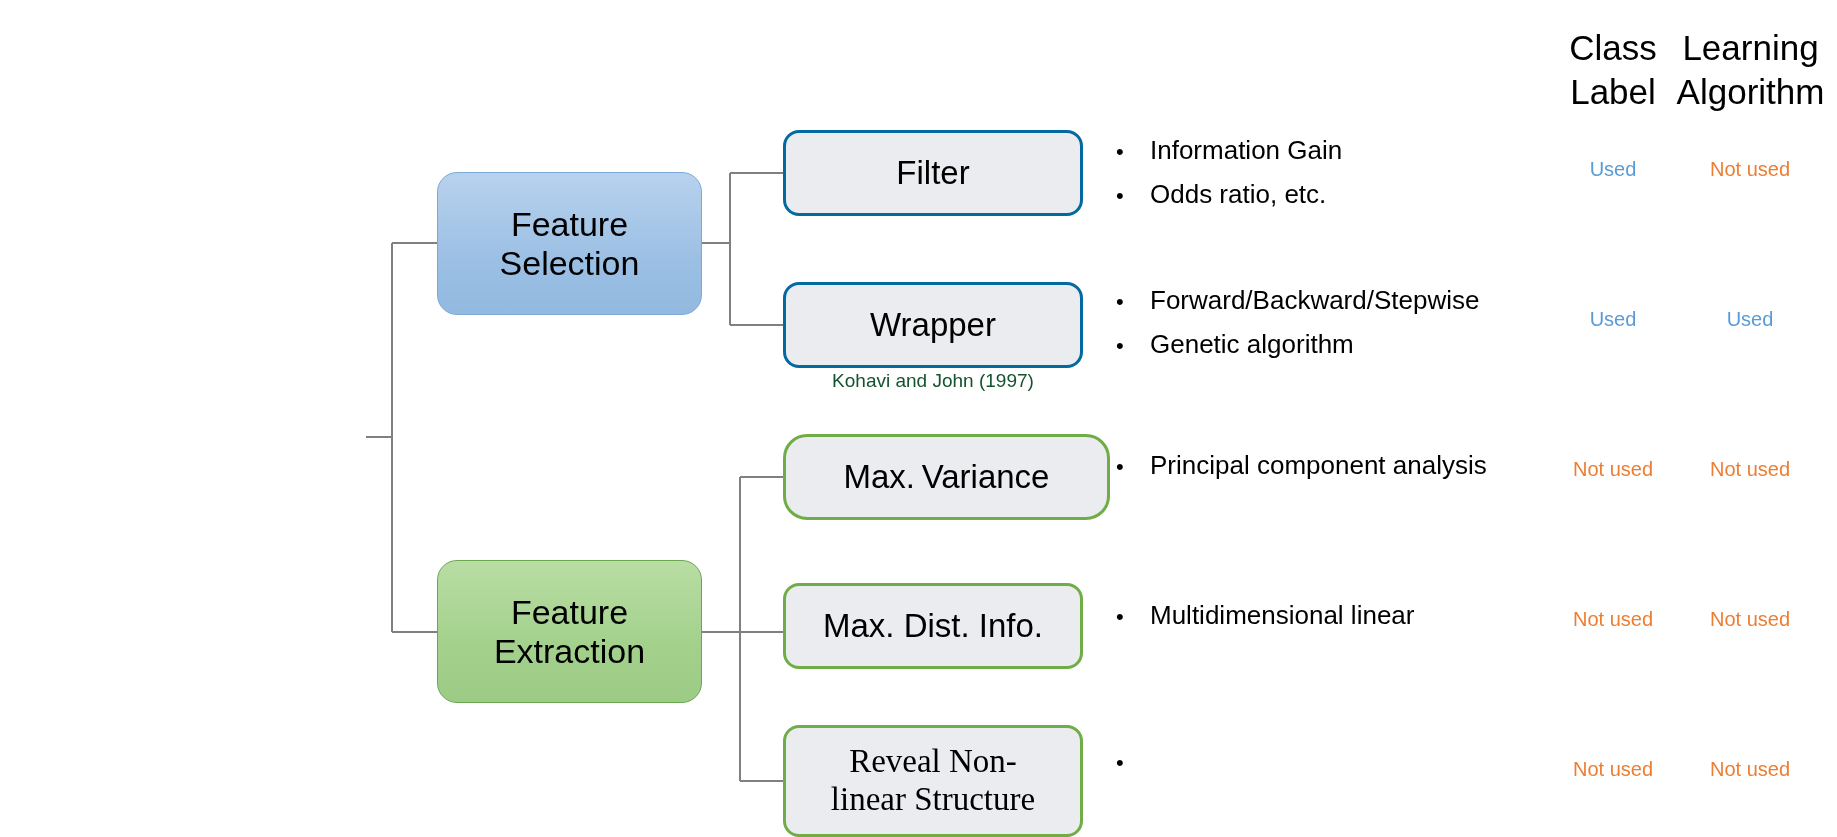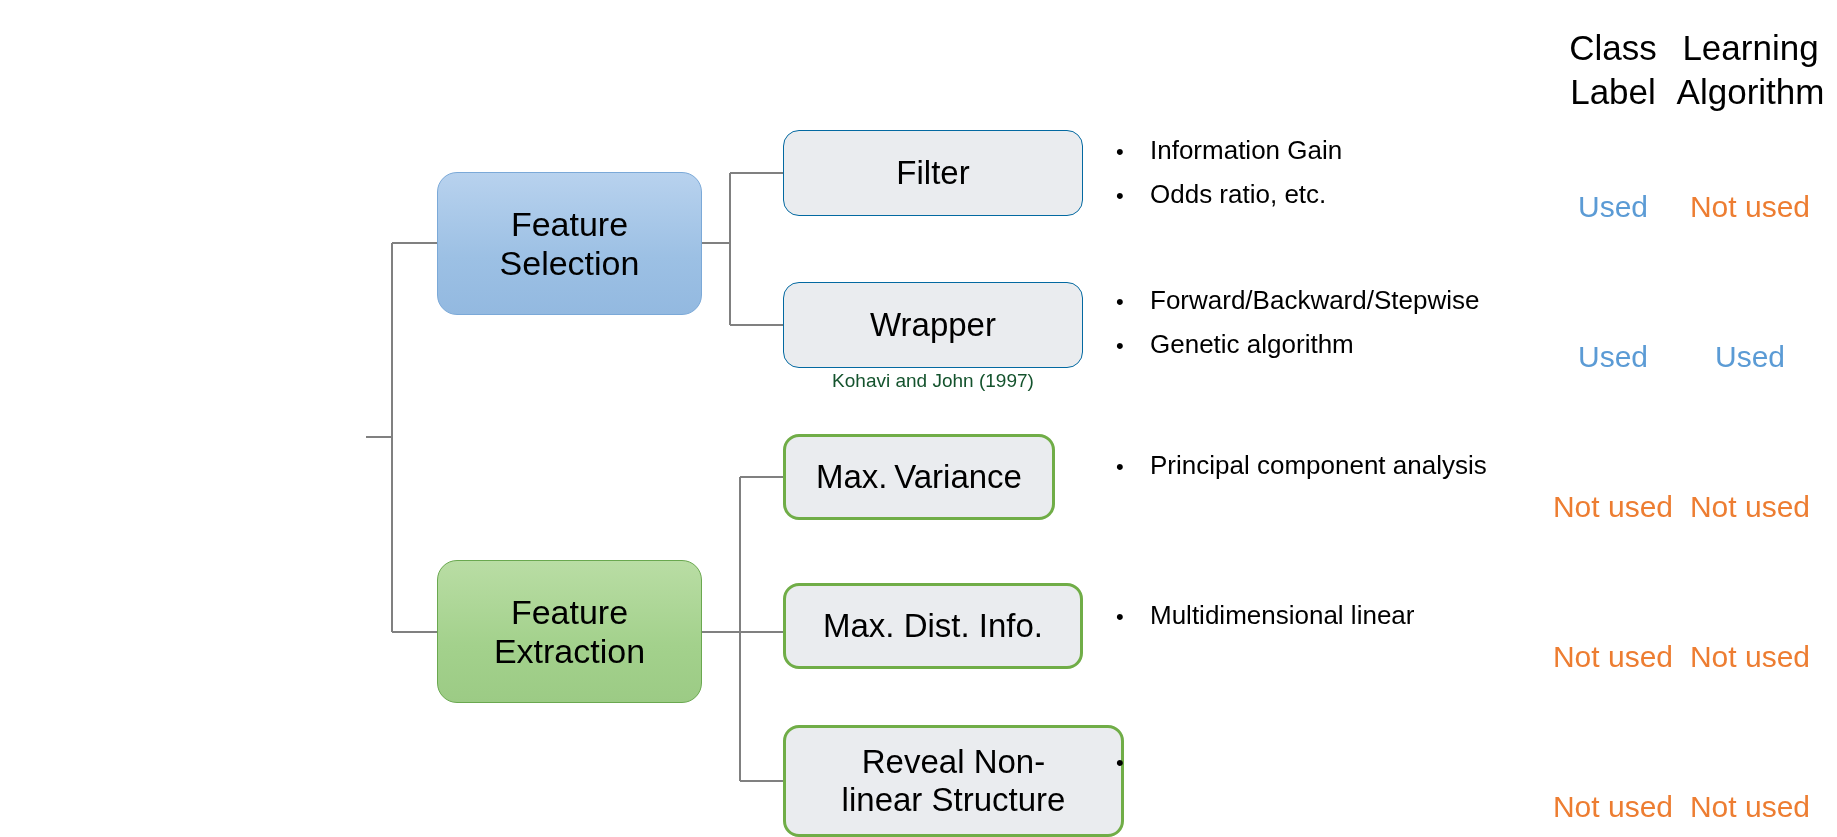--- a/index.html
+++ b/index.html
@@ -60,21 +60,21 @@
     border: 1px solid #6aa84f;
     color: #000000;
     font-size: 34px;
   }
 
   .node-leaf {
     background: #eaecef;
     font-size: 33px;
     border-radius: 16px;
   }
-  .node-leaf.blue-edge { border: 1px solid #0369a1; align-items: center; }
+  .node-leaf.blue-edge { border: 3px solid #0369a1; align-items: center; }
   .node-leaf.green-edge { border: 3px solid #70ad47; }
 
   .node-text { display: block; padding: 0 10px; }
 
   
   .citation {
     position: absolute;
     font-size: 19px;
     color: #14532d;
     white-space: nowrap;
@@ -108,23 +108,22 @@
     width: 150px;
     text-align: center;
     font-size: 35px;
     color: #000000;
     line-height: 1.25;
   }
   .status {
     position: absolute;
     width: 170px;
     text-align: center;
-    font-size: 30px;
+    font-size: 20px;
     white-space: nowrap;
-    margin-top: 32px;
   }
   .status-used { color: #5b9bd5; }
   .status-notused { color: #ed7d31; }
 </style>
 </head>
 <body>
 
 <div id="canvas">
 
   <svg class="connector-layer" viewBox="0 0 1837 837" width="1837" height="837">
@@ -166,29 +165,29 @@
   <div class="node node-leaf blue-edge" style="left:783px; top:130px; width:300px; height:86px;">
     <span class="node-text">Filter</span>
   </div>
 
   <div class="node node-leaf blue-edge" style="left:783px; top:282px; width:300px; height:86px;">
     <span class="node-text">Wrapper</span>
   </div>
 
   <div class="citation" style="left:783px; top:370px; width:300px;">Kohavi and John (1997)</div>
 
-  <div class="node node-leaf green-edge" style="left:783px; top:434px; width:272px; height:86px;">
+  <div class="node node-leaf green-edge" style="left:783px; top:434px; width:327px; height:86px;border-radius:24px;">
     <span class="node-text">Max. Variance</span>
   </div>
 
   <div class="node node-leaf green-edge" style="left:783px; top:583px; width:300px; height:86px;">
     <span class="node-text">Max. Dist. Info.</span>
   </div>
 
-  <div class="node node-leaf green-edge" style="left:783px; top:725px; width:341px; height:112px;">
+  <div class="node node-leaf green-edge" style="left:783px; top:725px; width:300px; height:112px;font-family:Liberation Serif, serif;">
     <span class="node-text">
       <span>Reveal Non-</span><br>
       <span>linear Structure</span>
     </span>
   </div>
 
   <div class="bullet-group" style="left:1116px; top:135px;">
     <div class="bullet-row">
       <span class="bullet-dot">•</span>
       <span class="bullet-text">Information Gain</span>

